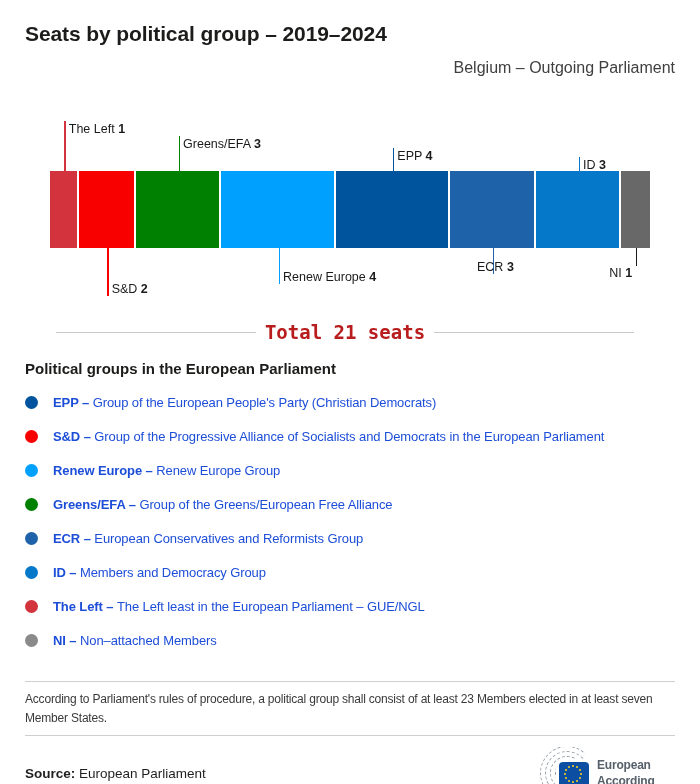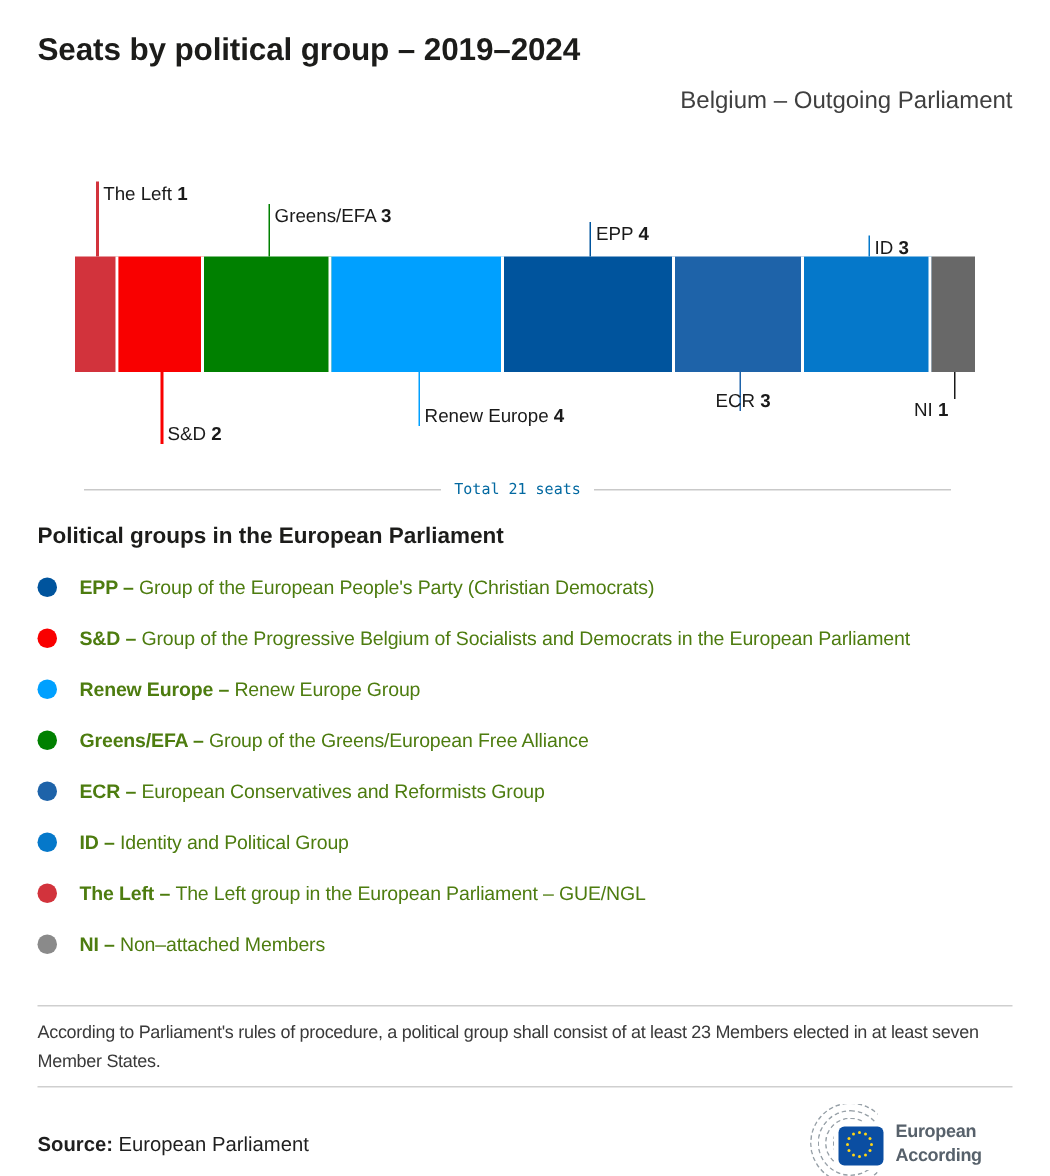--- a/index.html
+++ b/index.html
@@ -22,32 +22,32 @@
   .leader { position:absolute; width:1.5px; }
   .bar-label {
     position:absolute; font-size:12.5px; color:#1a1a1a; white-space:nowrap; line-height:14px;
   }
   .bar-label b { font-weight:bold; }
   .total-row {
     display:flex; align-items:center; margin:13px 66px 0 56px; gap:9px;
   }
   .total-row .rule { flex:1; height:1px; background:#c9c9c9; }
   .total-text {
-    font-family:"DejaVu Sans Mono", monospace; font-weight:normal;
-    font-size:10px; color:#0369a1; white-space:nowrap;
+    font-family:"DejaVu Sans Mono", monospace; font-weight:bold;
+    font-size:19px; color:#b91c1c; white-space:nowrap;
   }
   .legend-heading {
     margin:17px 25px 0 25px; font-size:15px; font-weight:bold; color:#1c1c1a;
   }
   .legend { list-style:none; margin:8px 25px 0 25px; }
   .legend li {
     display:flex; align-items:center; height:34px; gap:15px;
   }
   .dot { width:13px; height:13px; border-radius:50%; flex:none; }
-  .legend-text { font-size:13px; color:#4d7c0f; letter-spacing:-0.1px; }
+  .legend-text { font-size:13px; color:#1d4ed8; letter-spacing:-0.1px; }
   .legend-text b { font-weight:bold; }
   .rule-hr { border:none; height:1px; background:#cfcfcf; margin:24px 25px 0 25px; }
   .footnote {
     margin:8px 25px 0 25px; max-width:660px; font-size:12px; line-height:19px;
     color:#3a3a3a; letter-spacing:-0.2px;
   }
   .rule-hr2 { border:none; height:1px; background:#cfcfcf; margin:7px 25px 0 25px; }
   .bottom-row {
     display:flex; justify-content:space-between; align-items:center;
     margin:10px 25px 0 25px; height:54px;
@@ -109,41 +109,41 @@
 </div>
 
 <h3 class="legend-heading">Political groups in the European Parliament</h3>
 <ul class="legend" id="legend">
     <li>
       <span class="dot" style="background: rgb(0, 84, 157);"></span>
       <span class="legend-text"><b>EPP – </b><span>Group of the European People's Party (Christian Democrats)</span></span>
     </li>
     <li>
       <span class="dot" style="background: rgb(249, 0, 0);"></span>
-      <span class="legend-text"><b>S&amp;D – </b><span>Group of the Progressive Belgium of Socialists and Democrats in the European Parliament</span></span>
+      <span class="legend-text"><b>S&amp;D – </b><span>Group of the Progressive Alliance of Socialists and Democrats in the European Parliament</span></span>
     </li>
     <li>
       <span class="dot" style="background: rgb(0, 160, 255);"></span>
       <span class="legend-text"><b>Renew Europe – </b><span>Renew Europe Group</span></span>
     </li>
     <li>
       <span class="dot" style="background: rgb(0, 128, 0);"></span>
       <span class="legend-text"><b>Greens/EFA – </b><span>Group of the Greens/European Free Alliance</span></span>
     </li>
     <li>
       <span class="dot" style="background: rgb(30, 99, 169);"></span>
       <span class="legend-text"><b>ECR – </b><span>European Conservatives and Reformists Group</span></span>
     </li>
     <li>
       <span class="dot" style="background: rgb(5, 120, 202);"></span>
-      <span class="legend-text"><b>ID – </b><span>Identity and Political Group</span></span>
+      <span class="legend-text"><b>ID – </b><span>Members and Democracy Group</span></span>
     </li>
     <li>
       <span class="dot" style="background: rgb(210, 51, 60);"></span>
-      <span class="legend-text"><b>The Left – </b><span>The Left group in the European Parliament – GUE/NGL</span></span>
+      <span class="legend-text"><b>The Left – </b><span>The Left least in the European Parliament – GUE/NGL</span></span>
     </li>
     <li>
       <span class="dot" style="background: rgb(138, 138, 138);"></span>
       <span class="legend-text"><b>NI – </b><span>Non–attached Members</span></span>
     </li>
   </ul>
 
 <hr class="rule-hr">
 <p class="footnote">According to Parliament's rules of procedure, a political group shall consist of at least 23 Members elected in at least seven Member States.</p>
 <hr class="rule-hr2">

